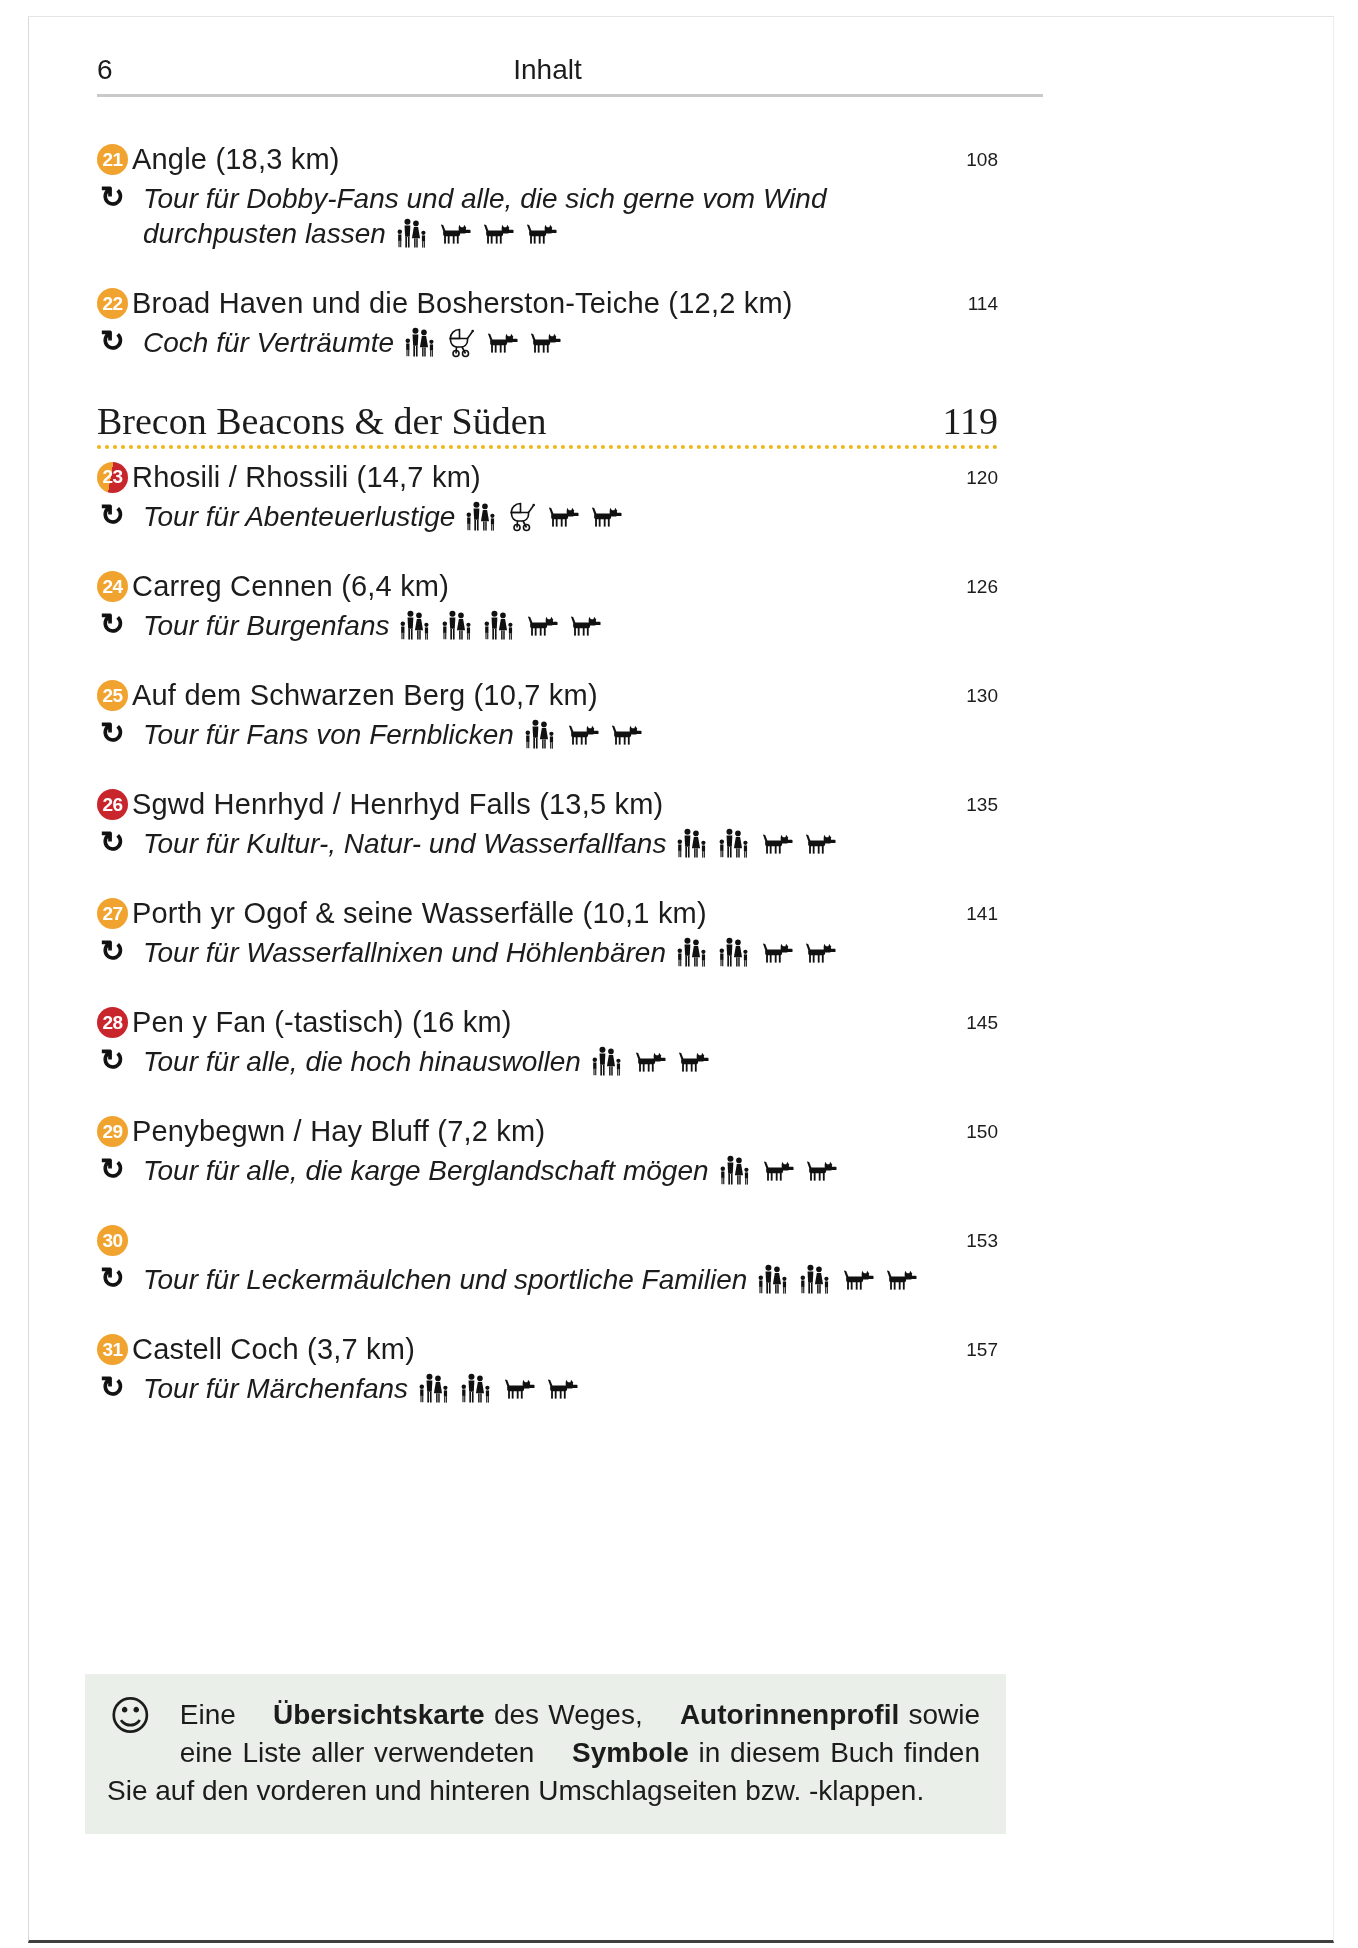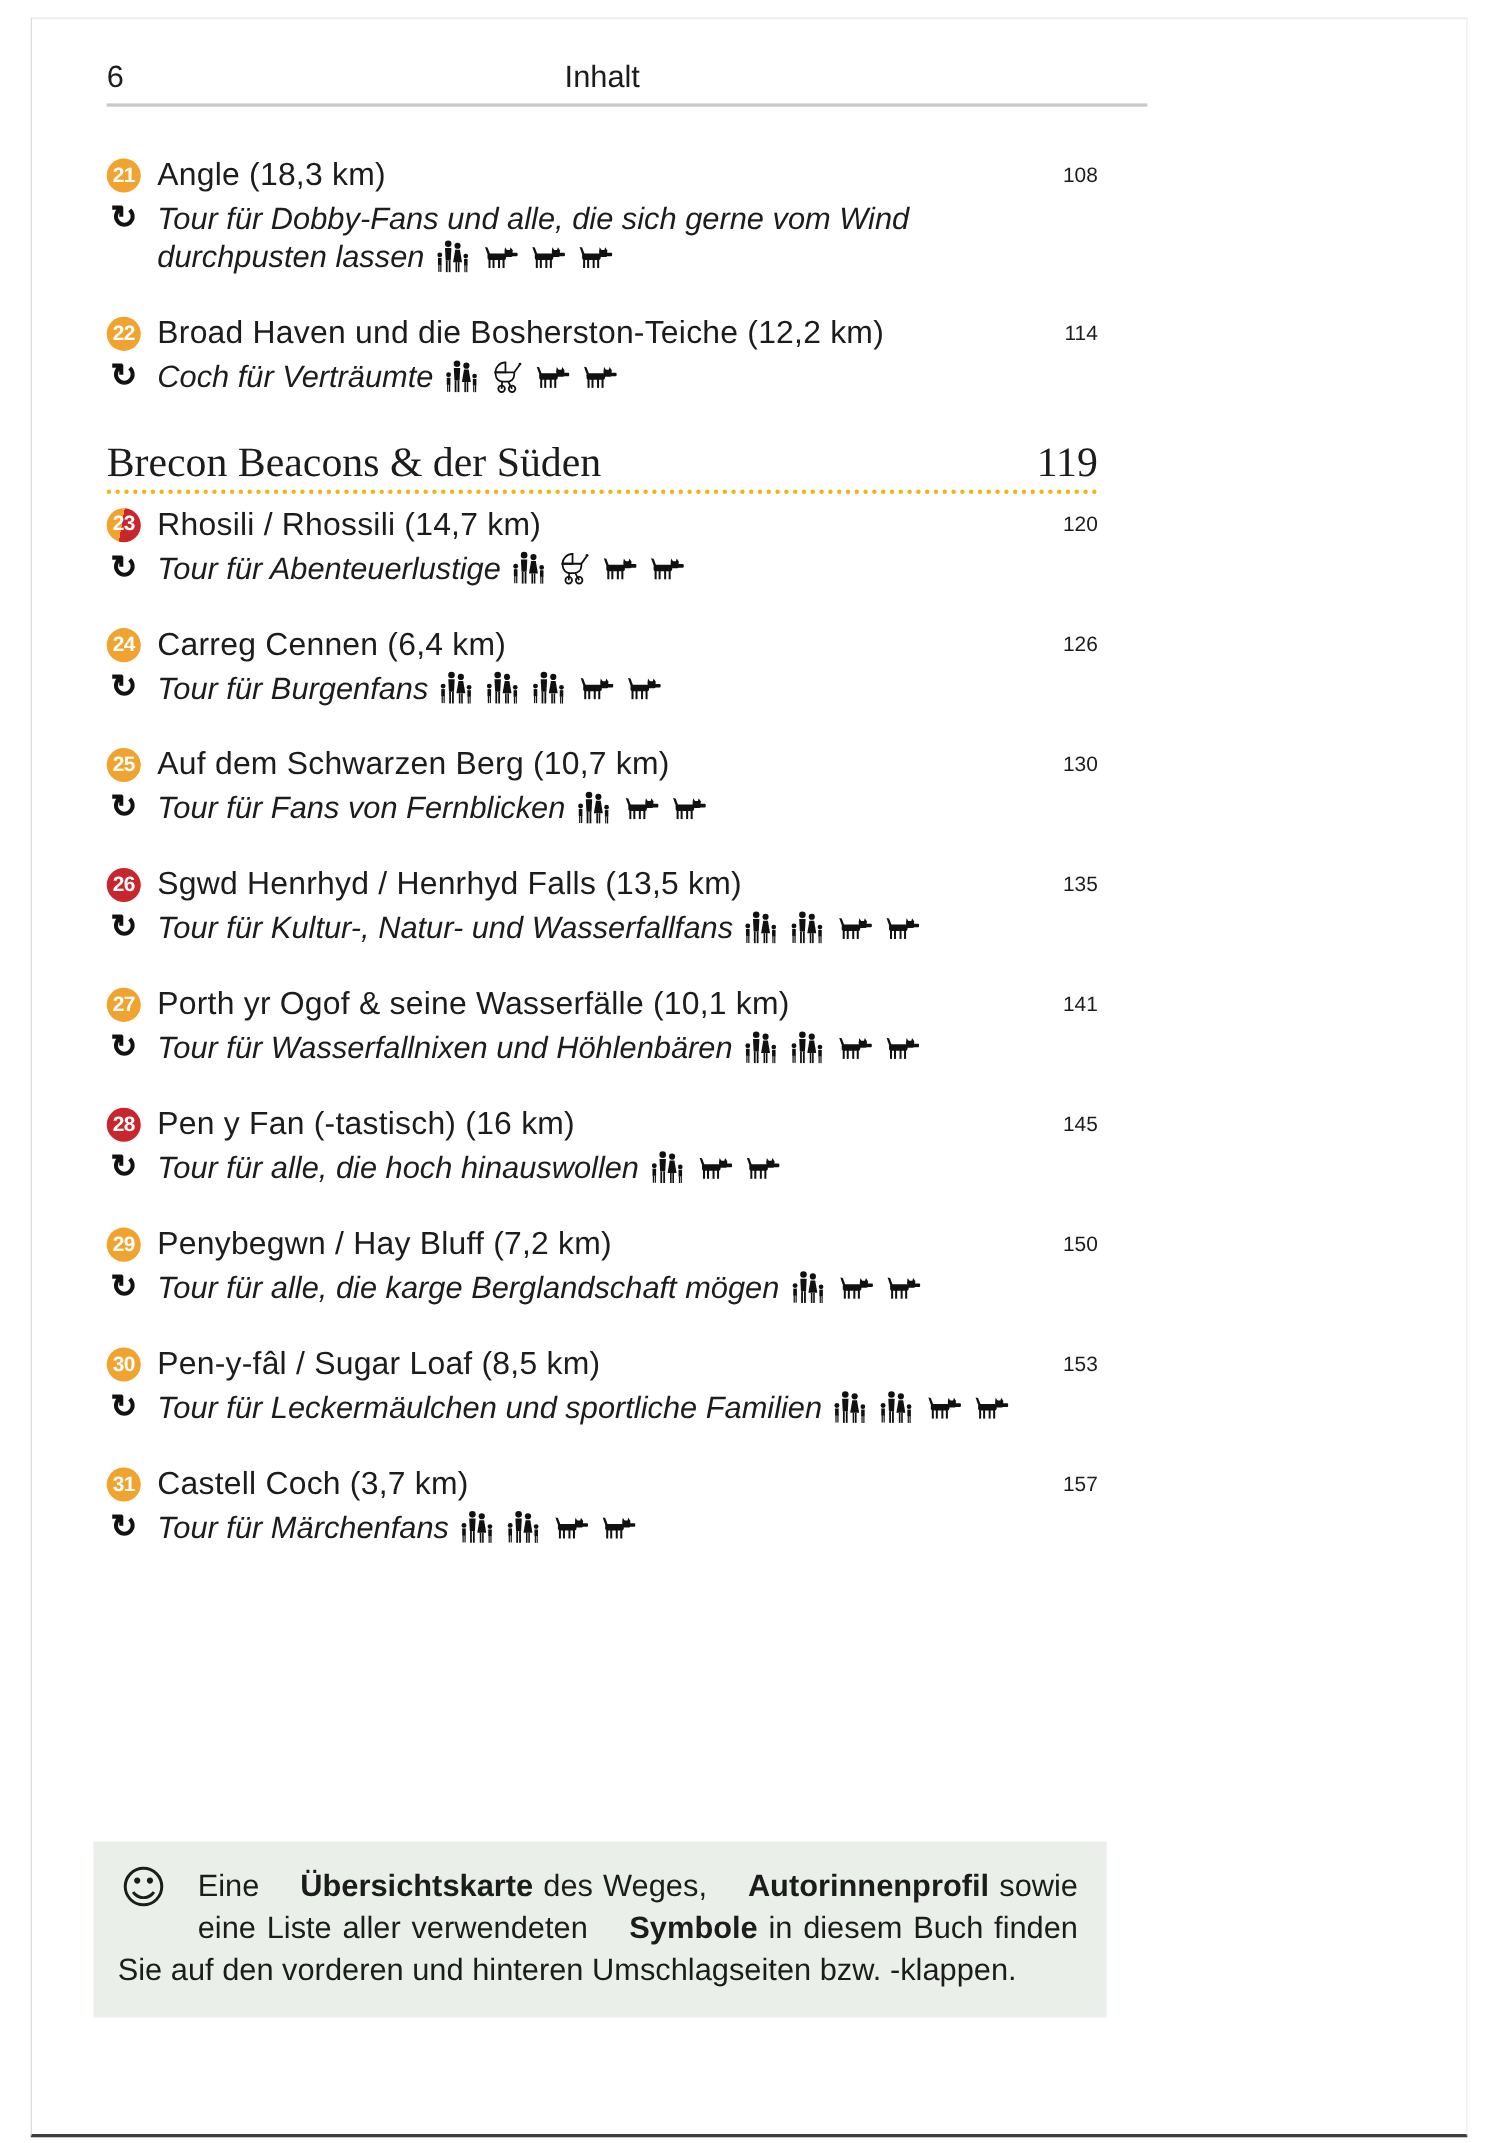--- a/index.html
+++ b/index.html
@@ -14,21 +14,21 @@
     box-sizing:border-box;
   }
   
   .hdr{position:relative;height:36px;font-size:28px;line-height:34px;}
   .hdr .pgno{position:absolute;left:0;top:0;}
   .hdr .ttl{position:absolute;left:0;right:0;text-align:center;}
   .hdr-rule{height:3px;background:#c9c9c9;margin:5px -45px 46px 0;}
   
   .tour{margin-bottom:36px;}
   .trow1{display:flex;align-items:center;line-height:33px;}
-  .badge{width:31px;height:31px;border-radius:50%;flex:0 0 31px;display:flex;align-items:center;justify-content:center;margin-right:15px;}
+  .badge{width:31px;height:31px;border-radius:50%;flex:0 0 31px;display:flex;align-items:center;justify-content:center;margin-right:4px;}
   .badge-orange{background:#F1A32F;}
   .badge-red{background:#C9252C;}
   .badge-orange-red{background:linear-gradient(100deg,#F1A32F 0 45%,#C9252C 45% 100%);align-items:flex-end;}
   .badge-num{color:#fff;font-size:19px;font-weight:bold;letter-spacing:-0.5px;}
   .t-title{font-size:29px;letter-spacing:0.2px;}
   .t-page{margin-left:auto;font-size:19px;}
   .trow2{display:flex;margin-top:5px;}
   .rot{flex:0 0 31px;margin-right:15px;font-family:"DejaVu Sans",sans-serif;font-size:29px;line-height:33px;color:#111;-webkit-text-stroke:1.3px #111;text-align:center;}
   .subwrap{flex:1;font-size:28px;line-height:35px;}
   .subtitle{font-style:italic;white-space:pre-line;}
@@ -318,21 +318,20 @@
                 <use href="#sym-dog"></use>
               </svg></span>
       </div>
     </div>
   </div>
       <div class="tour">
     <div class="trow1">
       <span class="badge badge-orange">
             <span class="badge-num">30</span>
           </span>
-      <span class="t-title">Pen-y-fâl / Sugar Loaf (8,5 km)</span>
       <span class="t-page">153</span>
     </div>
     <div class="trow2">
       <span class="rot">↻</span>
       <div class="subwrap">
         <span class="subtitle">Tour für Leckermäulchen und sportliche Familien</span><span><svg class="ic ic-family">
                 <use href="#sym-family"></use>
               </svg><svg class="ic ic-family">
                 <use href="#sym-family"></use>
               </svg><svg class="ic ic-dog">

